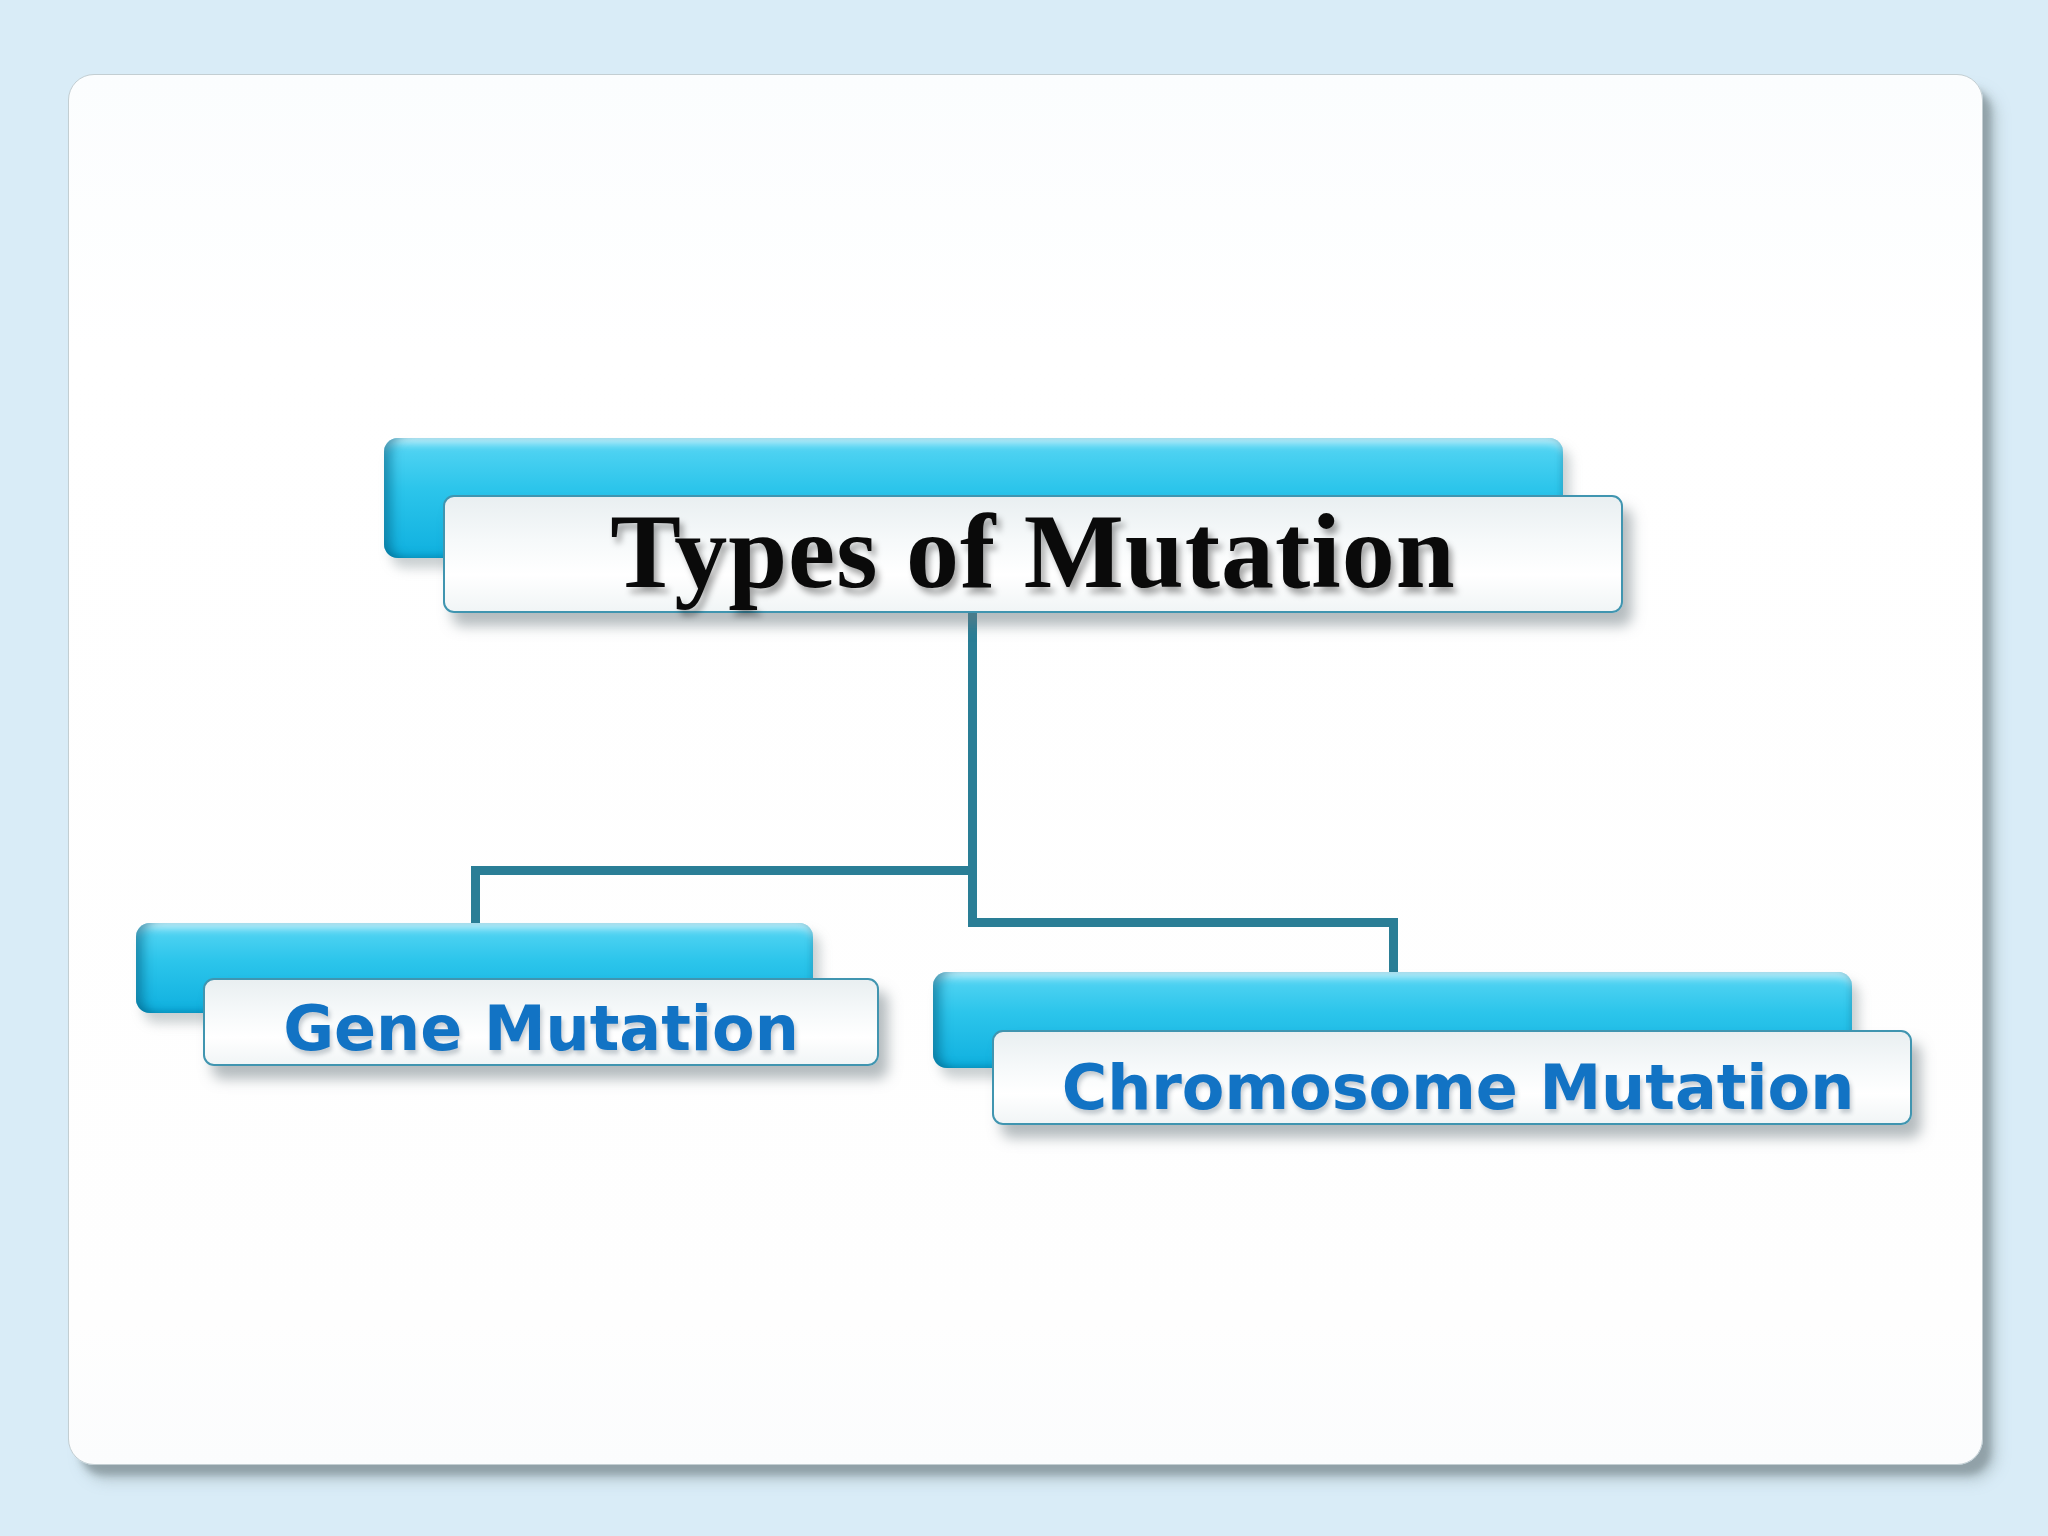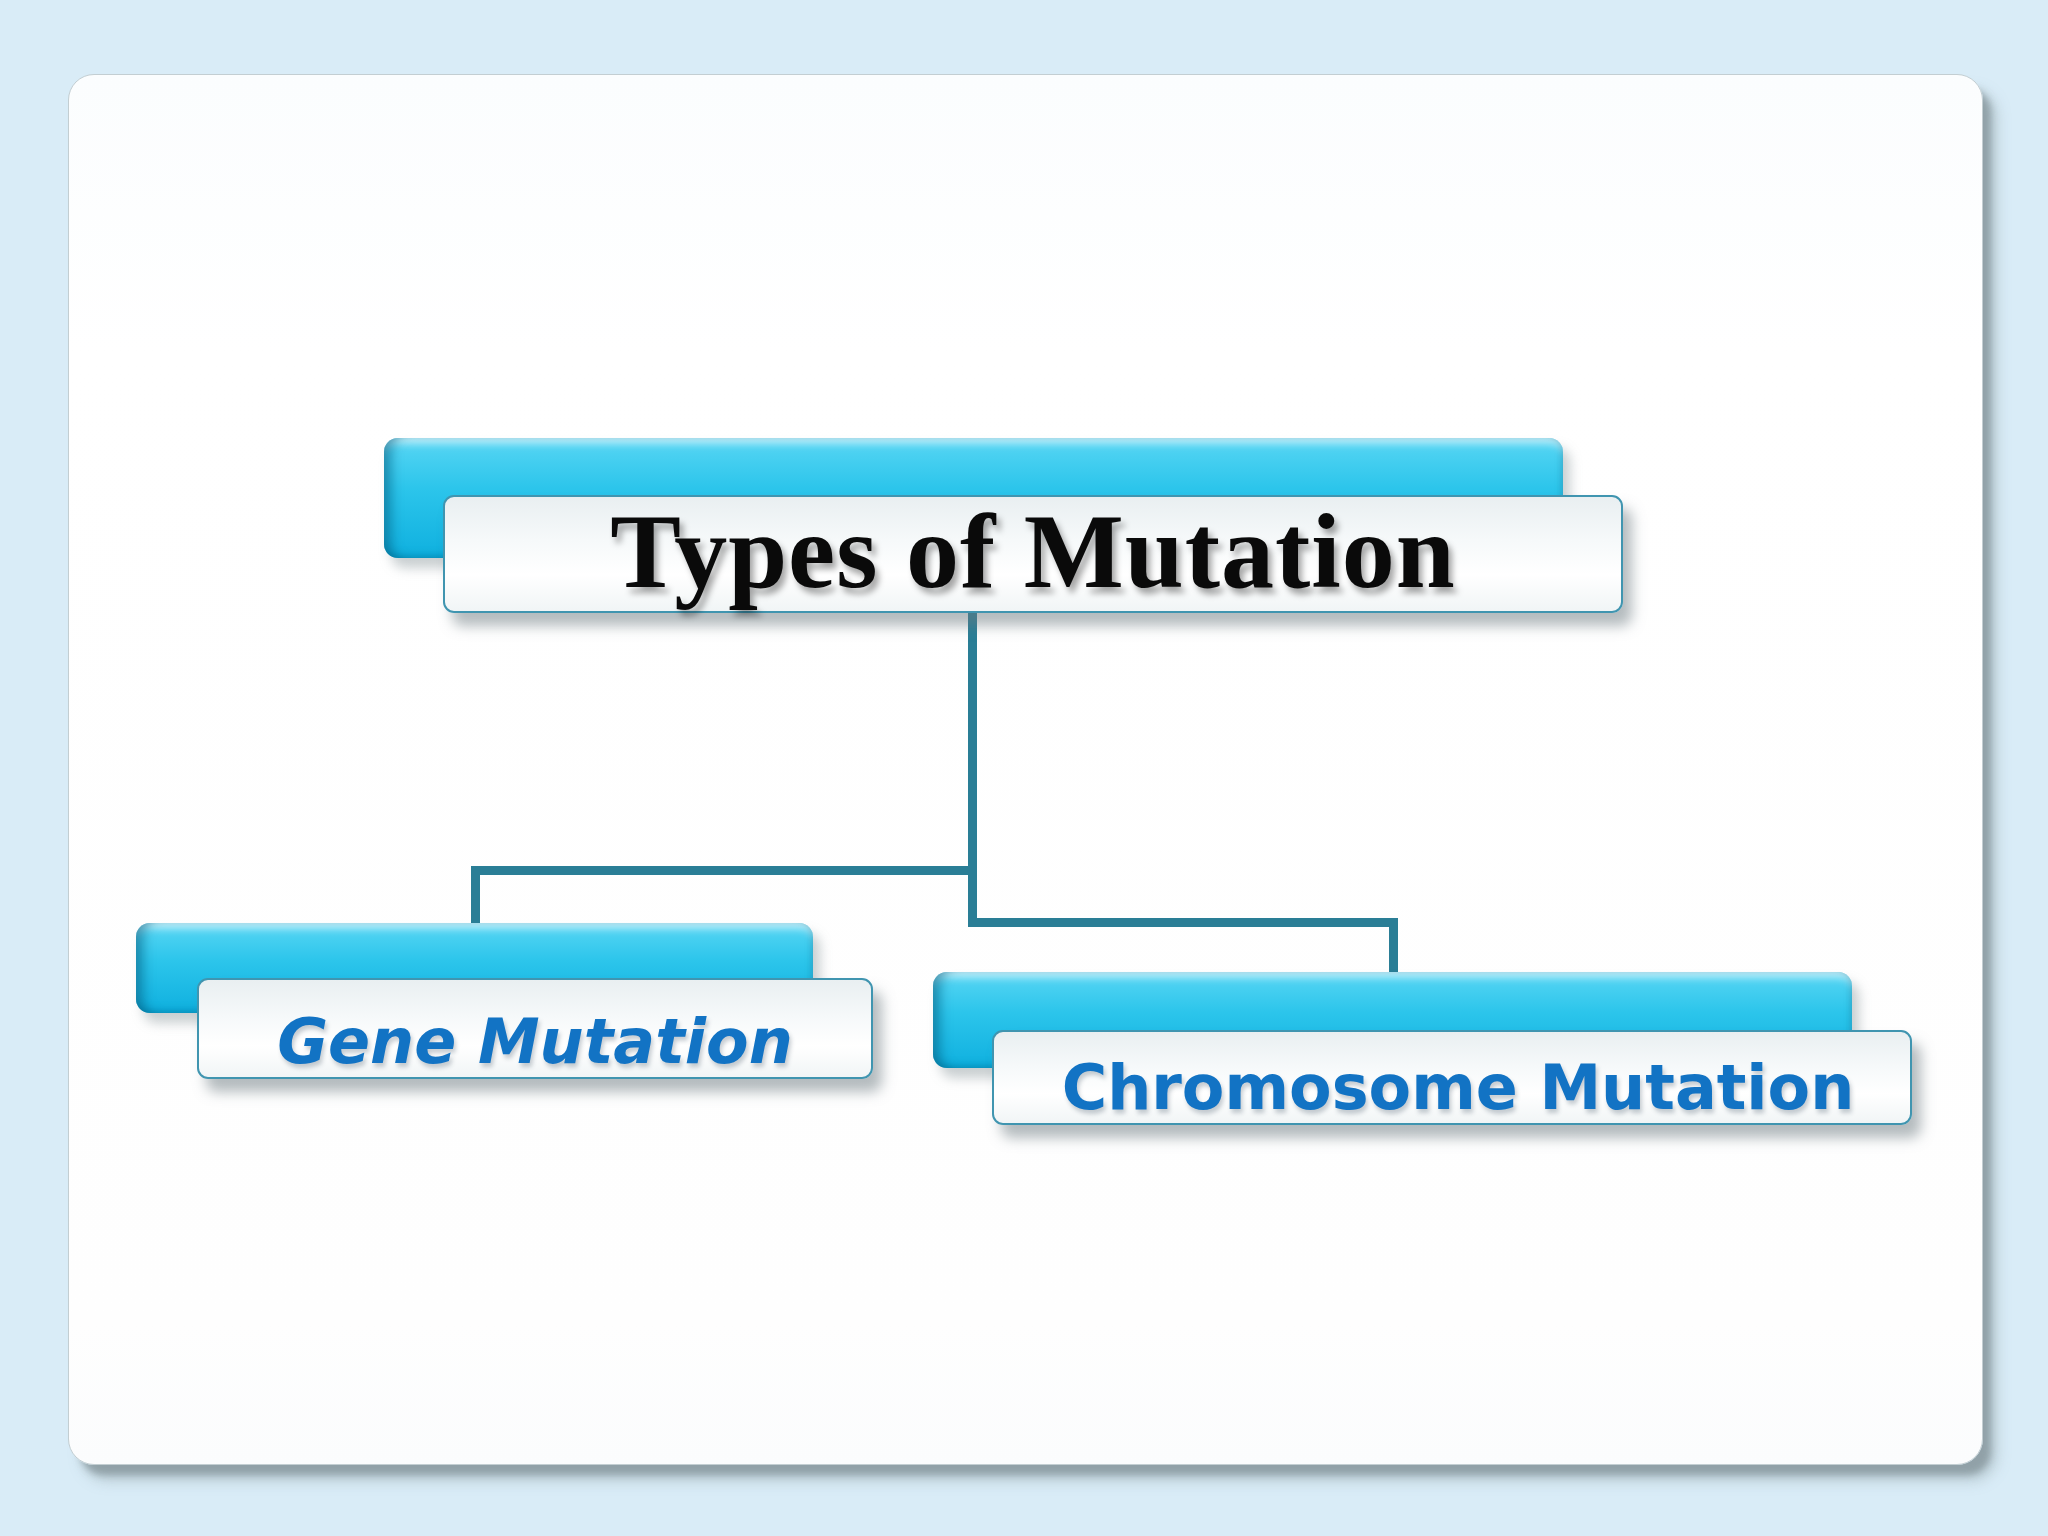--- a/index.html
+++ b/index.html
@@ -73,21 +73,21 @@
     font-size: 106px;
     color: #0a0a0a;
     letter-spacing: 1px;
     line-height: 1;
     padding-bottom: 6px;
     text-shadow: 4px 6px 6px rgba(0, 0, 0, 0.35);
     white-space: nowrap;
   }
 
   .gene-back  { left: 136px; top: 923px; width: 677px; height: 90px; }
-  .gene-front { left: 197px; top: 978px; width: 676px; height: 101px; font-style: italic; }
+  .gene-front { left: 203px; top: 978px; width: 676px; height: 88px; }
 
   .chrom-back  { left: 933px; top: 972px; width: 919px; height: 96px; }
   .chrom-front { left: 992px; top: 1030px; width: 920px; height: 95px; padding-left: 12px; }
 
   .child-label {
     font-family: "DejaVu Sans", sans-serif;
     font-weight: 700;
     font-size: 62px;
     color: #1273c4;
     line-height: 1;

